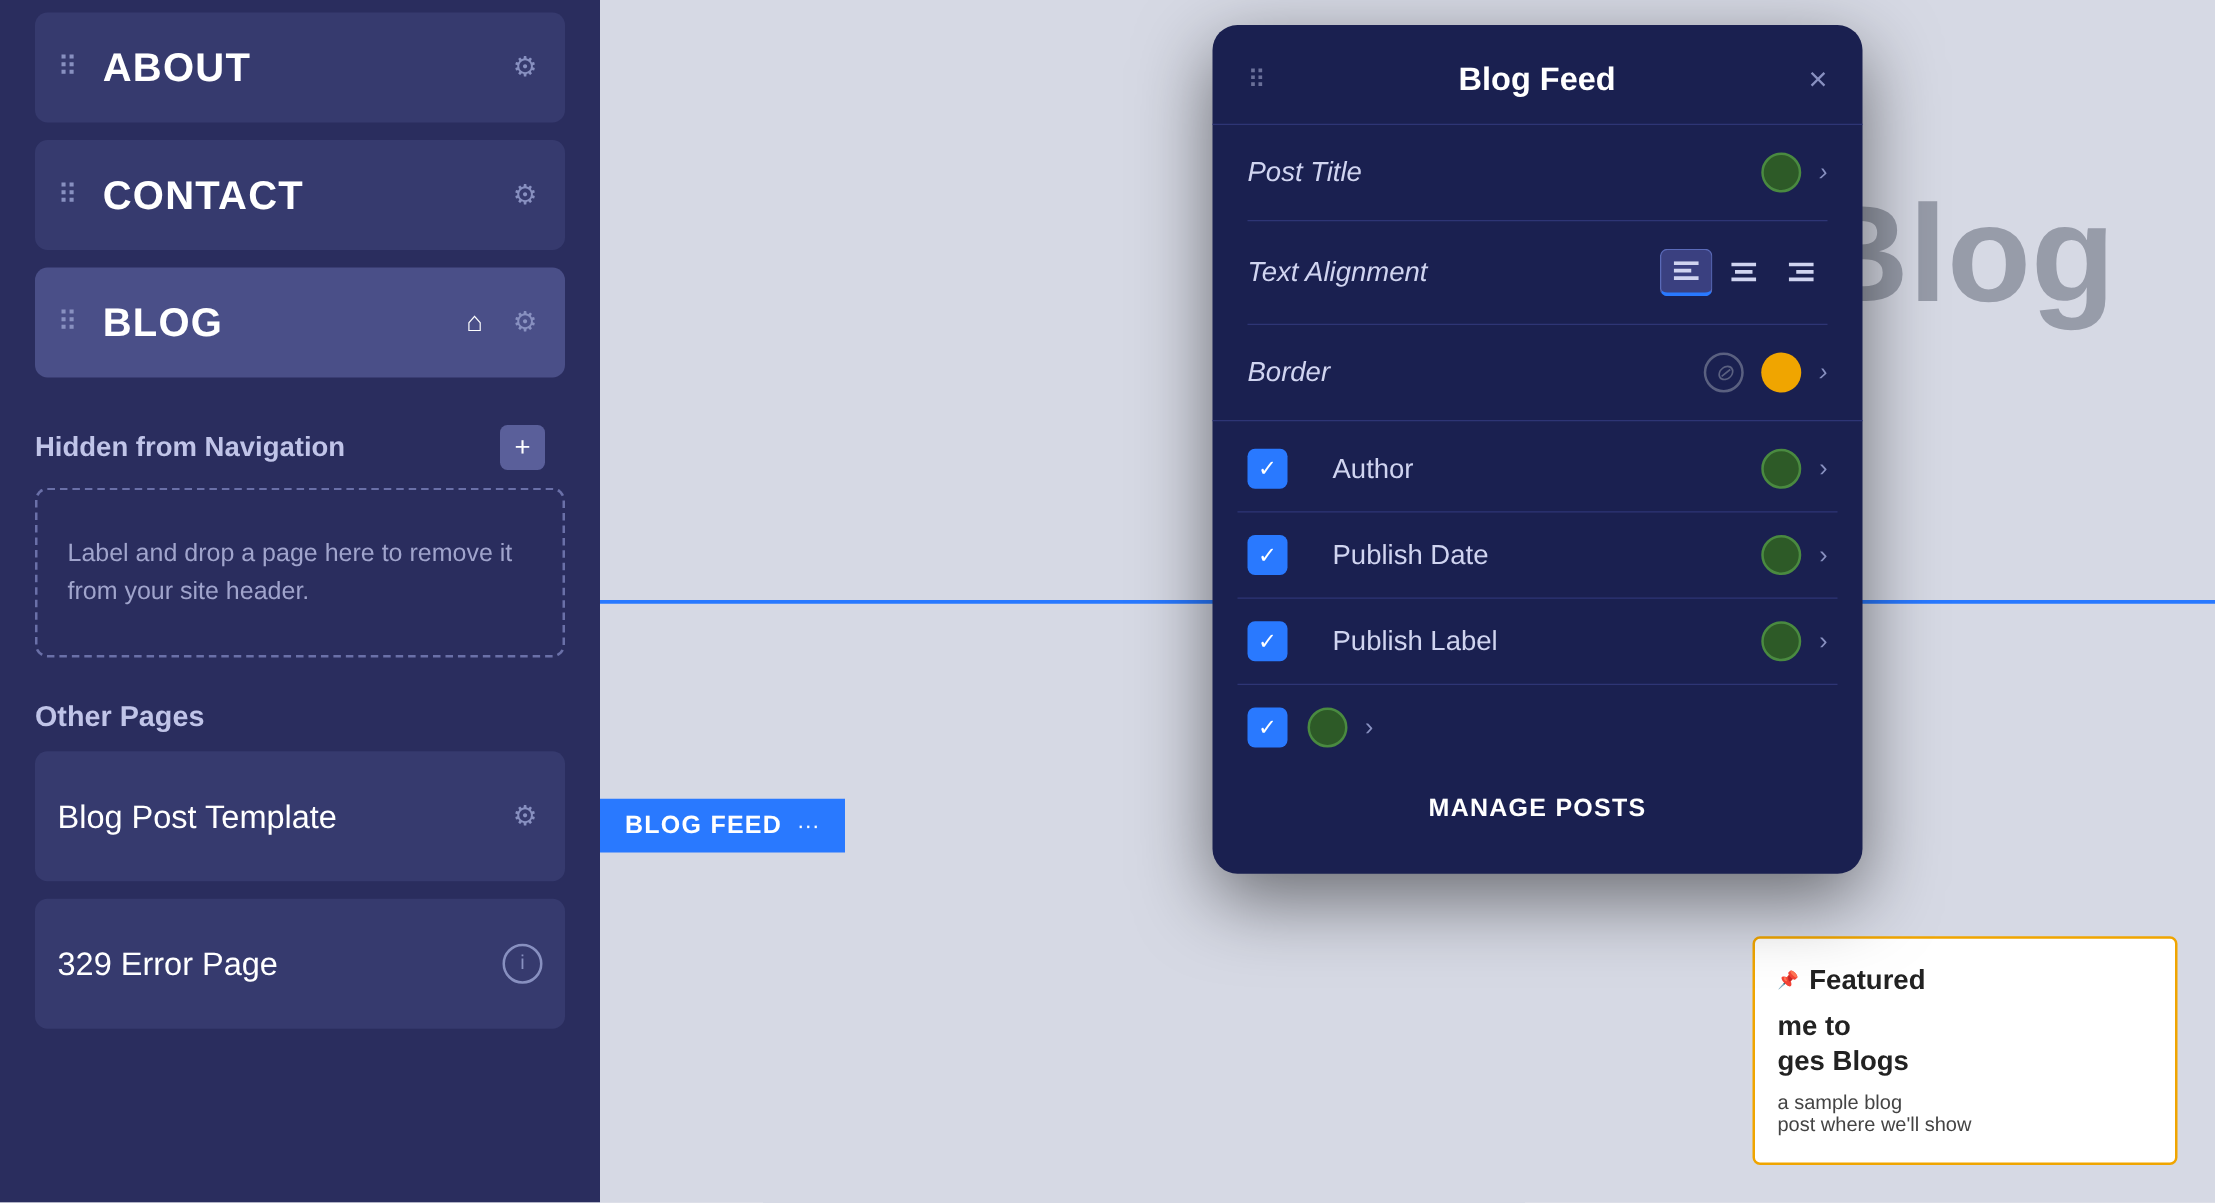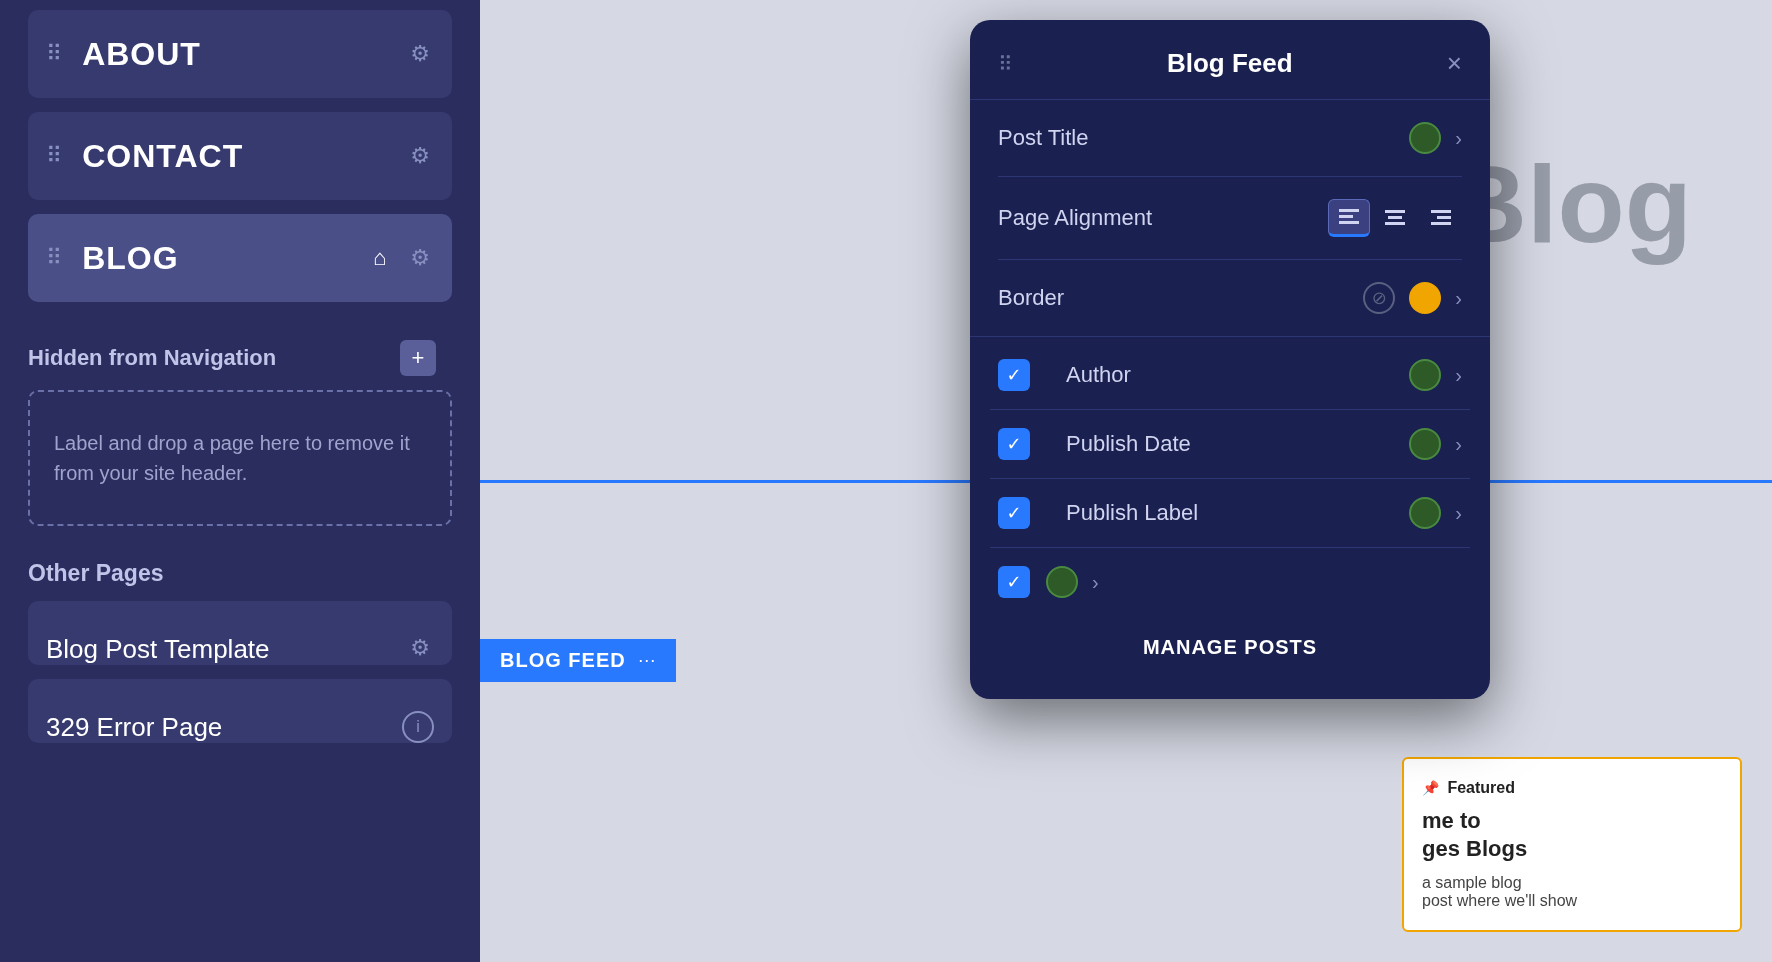--- a/index.html
+++ b/index.html
@@ -111,24 +111,24 @@
 
     .other-pages-title {
       font-size: 23px;
       font-weight: 600;
       color: #c0c4e8;
       margin: 10px 0 14px 0;
     }
 
     .page-item {
       display: flex;
-      align-items: flex-end;
+      align-items: center;
       justify-content: space-between;
       padding: 0 18px;
-      height: 64px;
+      height: 104px;
       border-radius: 10px;
       margin-bottom: 14px;
       background: #363a6e;
       cursor: pointer;
     }
     .page-item-label {
       font-size: 26px;
       font-weight: 500;
       color: #ffffff;
     }
@@ -181,21 +181,21 @@
       position: absolute;
       bottom: 30px;
       right: 30px;
       width: 340px;
       background: white;
       border: 2px solid #f0a500;
       border-radius: 6px;
       padding: 20px 18px;
     }
     .featured-label {
-      font-size: 16px;
+      font-size: 22px;
       font-weight: 700;
       color: #222;
     }
     .featured-text {
       font-size: 22px;
       font-weight: 700;
       color: #222;
       line-height: 1.3;
       margin-top: 10px;
     }
@@ -242,20 +242,21 @@
     .dialog-close {
       background: none;
       border: none;
       color: #8890c0;
       font-size: 26px;
       cursor: pointer;
     }
 
     .dialog-section {
       padding: 0 28px;
+      font-style: italic;
     }
     .dialog-row {
       display: flex;
       align-items: center;
       justify-content: space-between;
       padding: 22px 0;
       border-bottom: 1px solid #2e3575;
     }
     .dialog-row:last-child {
       border-bottom: none;
@@ -481,21 +482,21 @@
 
         <div class="dialog-row">
           <span class="dialog-row-label">Post Title</span>
           <div class="dialog-row-right">
             <span class="color-circle green"></span>
             <span class="chevron">›</span>
           </div>
         </div>
 
         <div class="dialog-row">
-          <span class="dialog-row-label">Page Alignment</span>
+          <span class="dialog-row-label">Text Alignment</span>
           <div class="dialog-row-right">
             <div class="align-btns">
               <button class="align-btn active" title="Left align">
                 <svg width="20" height="16" viewBox="0 0 20 16">
                     <rect x="0" y="0" width="20" height="3" fill="currentColor"></rect>
                     <rect x="0" y="6" width="14" height="3" fill="currentColor"></rect>
                     <rect x="0" y="12" width="20" height="3" fill="currentColor"></rect>
                   </svg>
               </button>
               <button class="align-btn" title="Center align">

